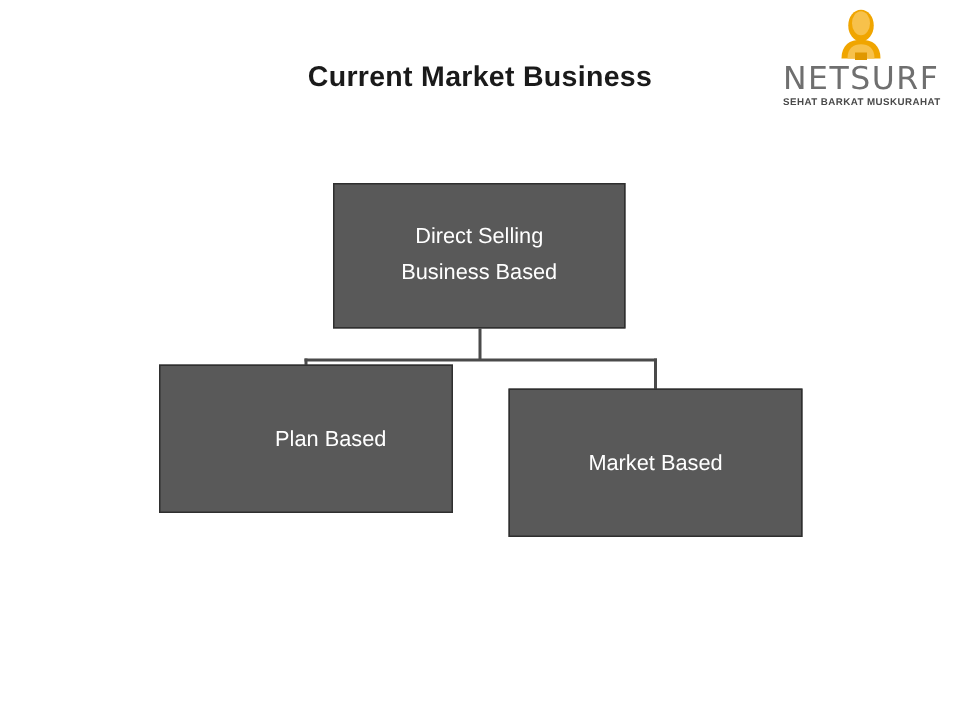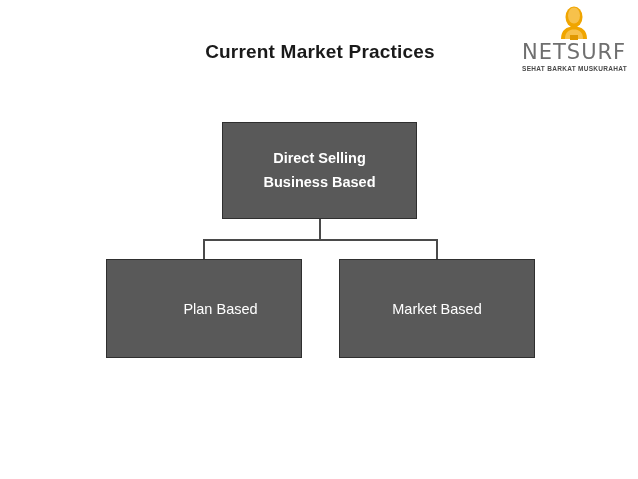--- a/index.html
+++ b/index.html
@@ -77,48 +77,48 @@
     justify-content: center;
     text-align: center;
     box-sizing: border-box;
   }
   .node-root {
     left: 222px;
     top: 122px;
     width: 195px;
     height: 97px;
     font-size: 14.5px;
-    font-weight: bold;
+    font-weight: normal;
     line-height: 1.65;
   }
   .node-leaf {
     width: 196px;
     height: 99px;
     font-size: 14.5px;
     font-weight: normal;
   }
-  .node-left  { left: 106px; top: 259px; padding-left: 33px; }
+  .node-left  { left: 106px; top: 243px; padding-left: 33px; }
   .node-right { left: 339px; top: 259px; }
 
   
   .conn {
     position: absolute;
     background: #4a4a4a;
   }
   .conn-v-root  { left: 319px; top: 219px; width: 2px;  height: 21px; }
   .conn-h       { left: 203px; top: 239px; width: 235px; height: 2px; }
   .conn-v-left  { left: 203px; top: 239px; width: 2px;  height: 21px; }
   .conn-v-right { left: 436px; top: 239px; width: 2px;  height: 21px; }
 </style>
 </head>
 <body>
 
 <div class="slide">
 
-  <div class="title">Current Market Practices</div>
+  <div class="title">Current Market Business</div>
 
   <div class="logo">
     <div class="logo-mark">
       <svg width="40" height="34" viewBox="0 0 40 34" xmlns="http://www.w3.org/2000/svg">
         <ellipse cx="20" cy="11" rx="8.5" ry="10.5" fill="#f0a500"></ellipse>
         <ellipse cx="20" cy="9.5" rx="6" ry="8" fill="#f7c14b"></ellipse>
         <path d="M7 33 C7 24 12.5 20.5 20 20.5 C27.5 20.5 33 24 33 33 Z" fill="#f0a500"></path>
         <path d="M11 33 C11 26 15 23.5 20 23.5 C25 23.5 29 26 29 33 Z" fill="#f7c14b"></path>
         <rect x="16" y="29" width="8" height="5" fill="#e09800"></rect>
       </svg>

